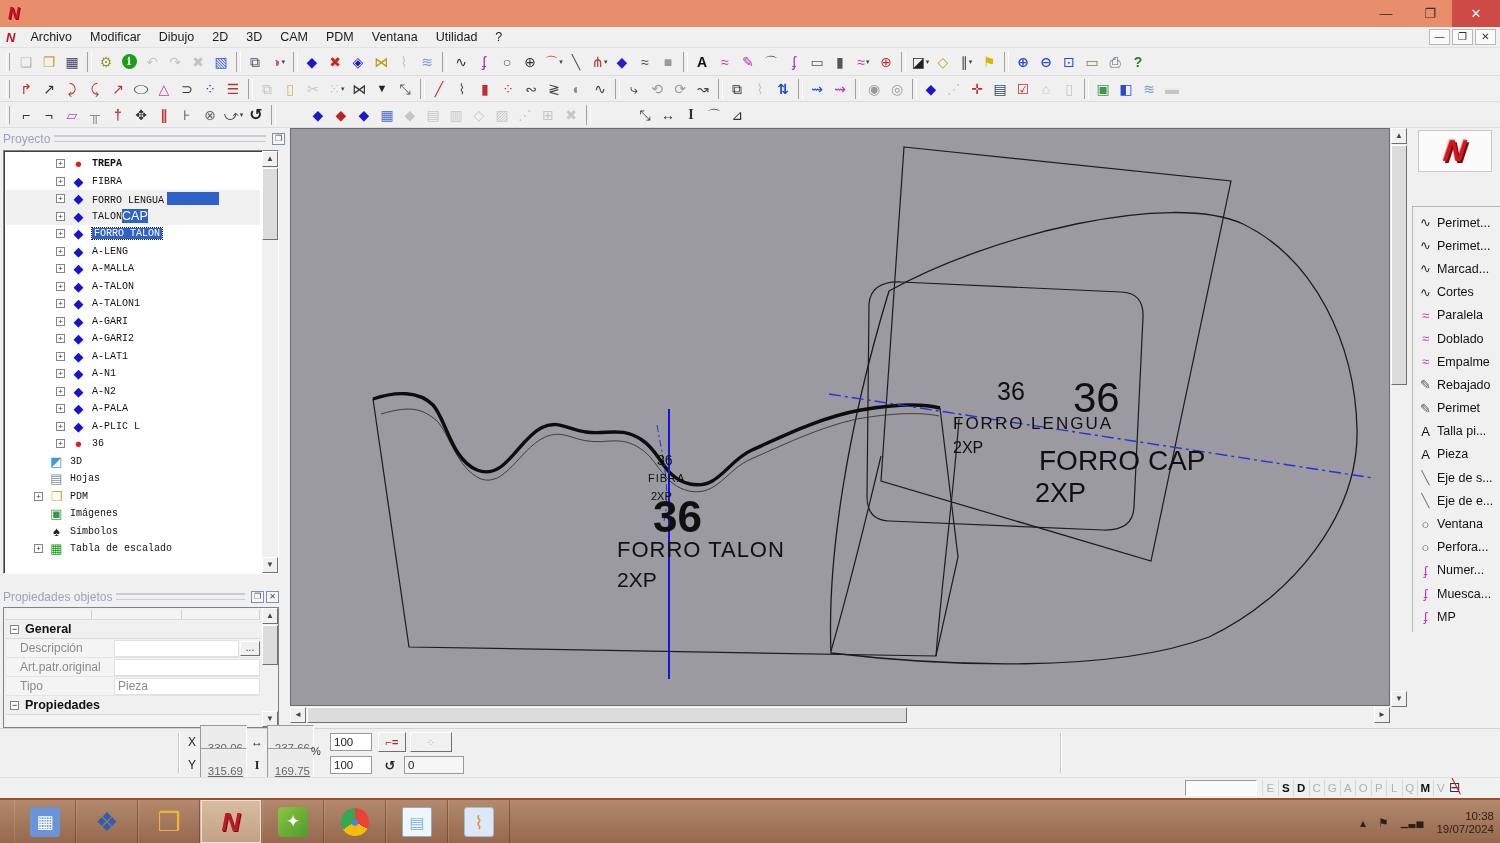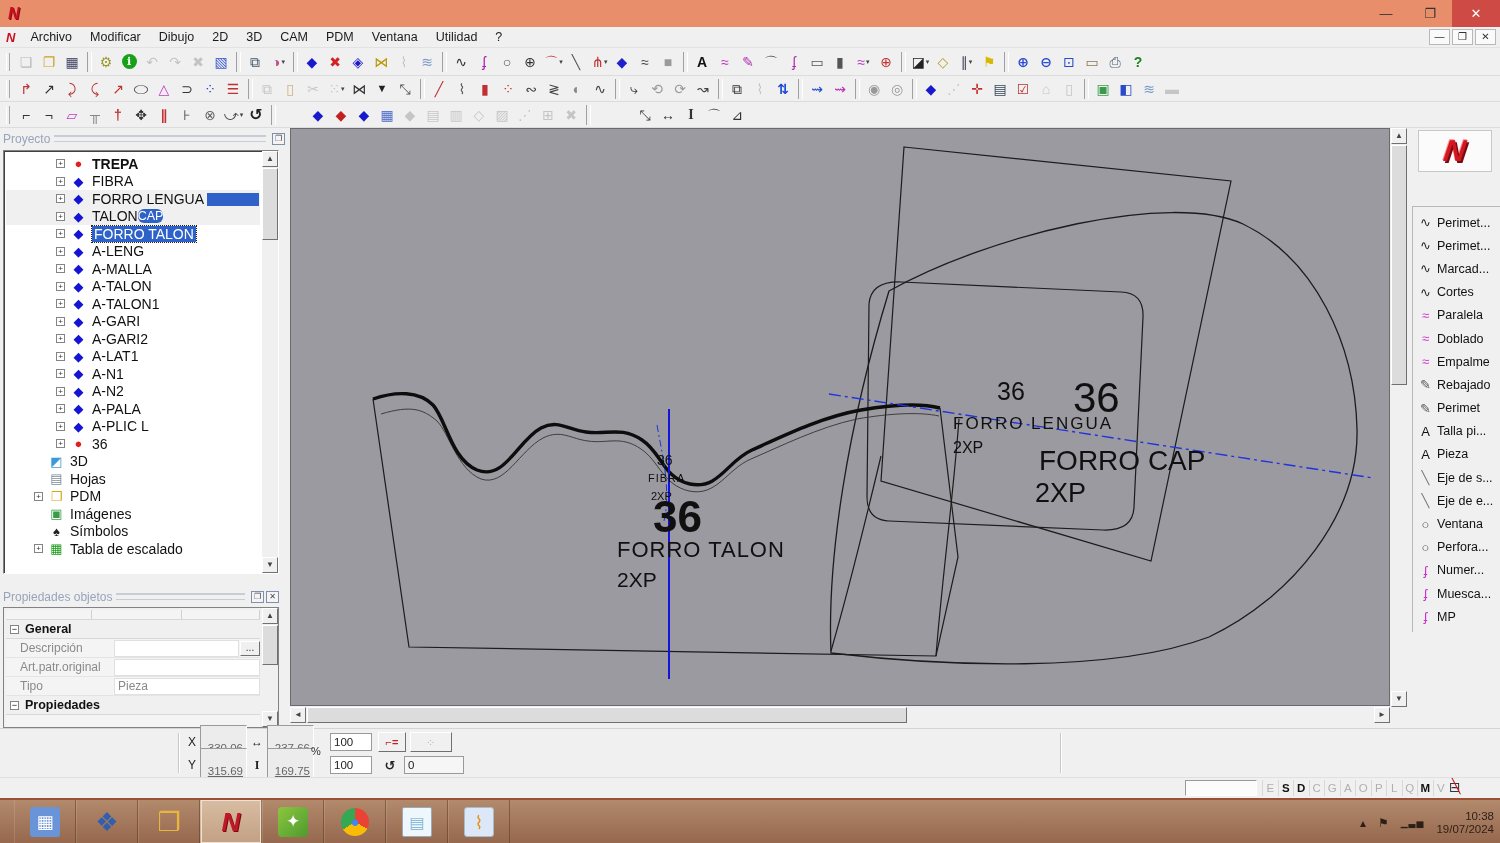--- a/index.html
+++ b/index.html
@@ -42,25 +42,25 @@
   .phdr .pbtn { width:13px; height:12px; border:1px solid #8090a8; background:#f4f4f4; font-size:8px; line-height:10px; text-align:center; color:#445; margin-left:2px; }
   .treebox { position:absolute; left:0; top:20px; width:276px; height:424px; background:#fff; border:1px solid #828282; border-right-color:#fff; border-bottom-color:#fff; box-shadow:inset 1px 1px 0 #404040; overflow:hidden; }
   .tree { position:absolute; left:2px; top:4px; right:18px; bottom:0; overflow:hidden; }
   .trow { height:17.5px; display:flex; align-items:center; white-space:nowrap; }
   .trow.l2 { padding-left:50px; }
   .trow.l1 { padding-left:28px; }
   .trow.hov { background:#f0f0f0; }
   .texp { width:9px; height:9px; border:1px solid #848484; background:#fff; font-size:8px; line-height:7px; text-align:center; color:#333; margin-right:6px; flex:none; }
   .texp:empty { visibility:hidden; }
   .tico { width:15px; font-size:13px; line-height:1; margin-right:6px; flex:none; text-align:center; }
-  .tlbl { font-size:14px; color:#111; }
+  .tlbl { font-size:10px; color:#111;font-family:Liberation Mono, monospace; }
   .tlbl.bold { font-weight:700; }
   .tlbl.hl-tail::after { content:""; display:inline-block; width:52px; height:13px; background:#2f62c8; margin-left:3px; vertical-align:-2px; }
   .tlbl.hl-full { background:#2f62c8; color:#fff; outline:1px dotted #222; padding:0 2px; }
-  .tlbl2 { font-size:12.5px; background:#2f62c8; color:#fff;border-radius:6px; }
+  .tlbl2 { font-size:12.5px; background:#2f62c8; color:#fff; }
   .tlbl2:empty { display:none; }
   .vscroll { position:absolute; right:0; top:0; bottom:0; width:16px; background:#f0f0f0; }
   .sb-btn { width:16px; height:16px; background:#f0f0f0; border:1px solid; border-color:#fff #707070 #707070 #fff; font-size:8px; text-align:center; line-height:14px; color:#444; }
   .sb-btn.bottom { position:absolute; bottom:0; }
   .sb-thumb { position:absolute; left:0; width:16px; background:#dcdcdc; border:1px solid; border-color:#fff #707070 #707070 #fff; }
 
   
   .phdr2 { position:absolute; left:0; top:458px; width:276px; }
   .propsbox { position:absolute; left:0; top:477px; width:276px; height:121px; background:#f0f0f0; border:1px solid #828282; overflow:hidden; }
   .pgrid { position:absolute; left:2px; top:2px; right:18px; bottom:0; background:#f4f4f4; }

